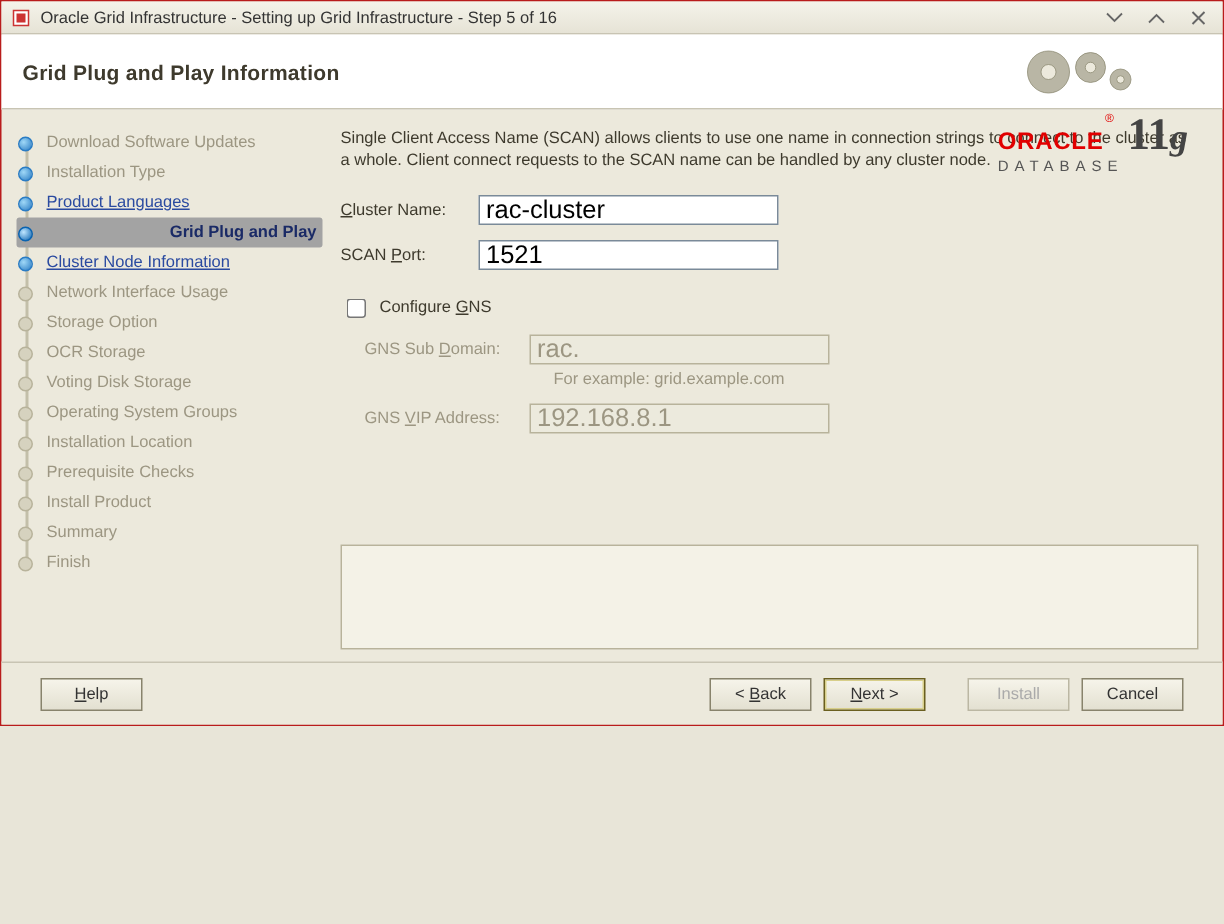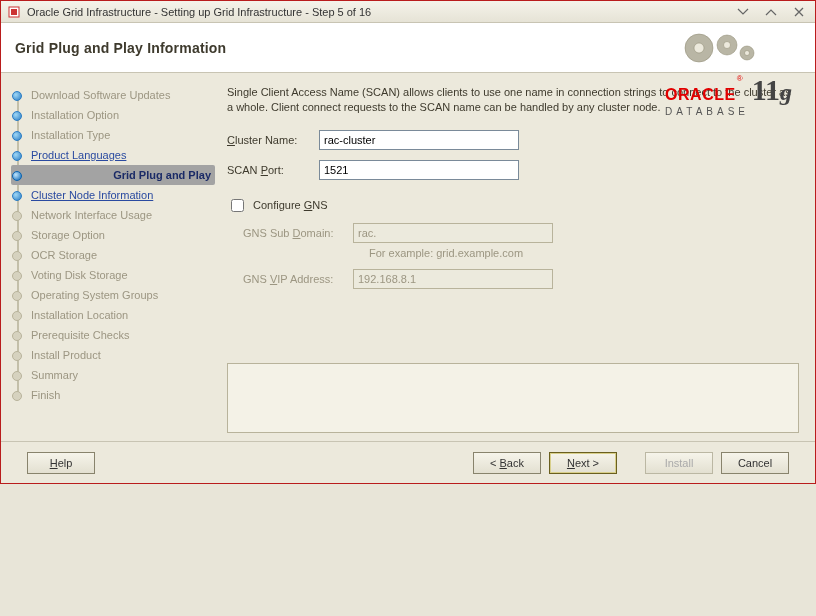--- a/index.html
+++ b/index.html
@@ -180,21 +180,21 @@
     width: 92px;
     color: #3e3a2d;
   }
   .form-row label .mn { text-decoration: underline; }
   .form-row input[type="text"] {
     width: 200px;
     height: 20px;
     border: 1px solid #7a8a99;
     background: #fff;
     font-family: inherit;
-    font-size: 11px;
+    font-size: 17px;
     padding: 1px 4px;
   }
   .gns-section {
     margin-top: 6px;
   }
   .gns-check {
     display: flex;
     align-items: center;
     gap: 6px;
     margin-bottom: 8px;
@@ -306,21 +306,20 @@
         </div>
         <div class="db">DATABASE</div>
       </span>
     </div>
   </div>
 
   <div class="mainrow">
     <div class="sidebar">
       <ul class="step-list" id="step-list">
           <li class="step-item done"><span class="dot"></span><span>Download Software Updates</span></li>
-          <li class="step-item done"><span class="dot"></span><span>Installation Option</span></li>
           <li class="step-item done"><span class="dot"></span><span>Installation Type</span></li>
           <li class="step-item link done"><span class="dot"></span><span>Product Languages</span></li>
           <li class="step-item current done"><span class="dot"></span><span>Grid Plug and Play</span></li>
           <li class="step-item link done"><span class="dot"></span><span>Cluster Node Information</span></li>
           <li class="step-item"><span class="dot"></span><span>Network Interface Usage</span></li>
           <li class="step-item"><span class="dot"></span><span>Storage Option</span></li>
           <li class="step-item"><span class="dot"></span><span>OCR Storage</span></li>
           <li class="step-item"><span class="dot"></span><span>Voting Disk Storage</span></li>
           <li class="step-item"><span class="dot"></span><span>Operating System Groups</span></li>
           <li class="step-item"><span class="dot"></span><span>Installation Location</span></li>

